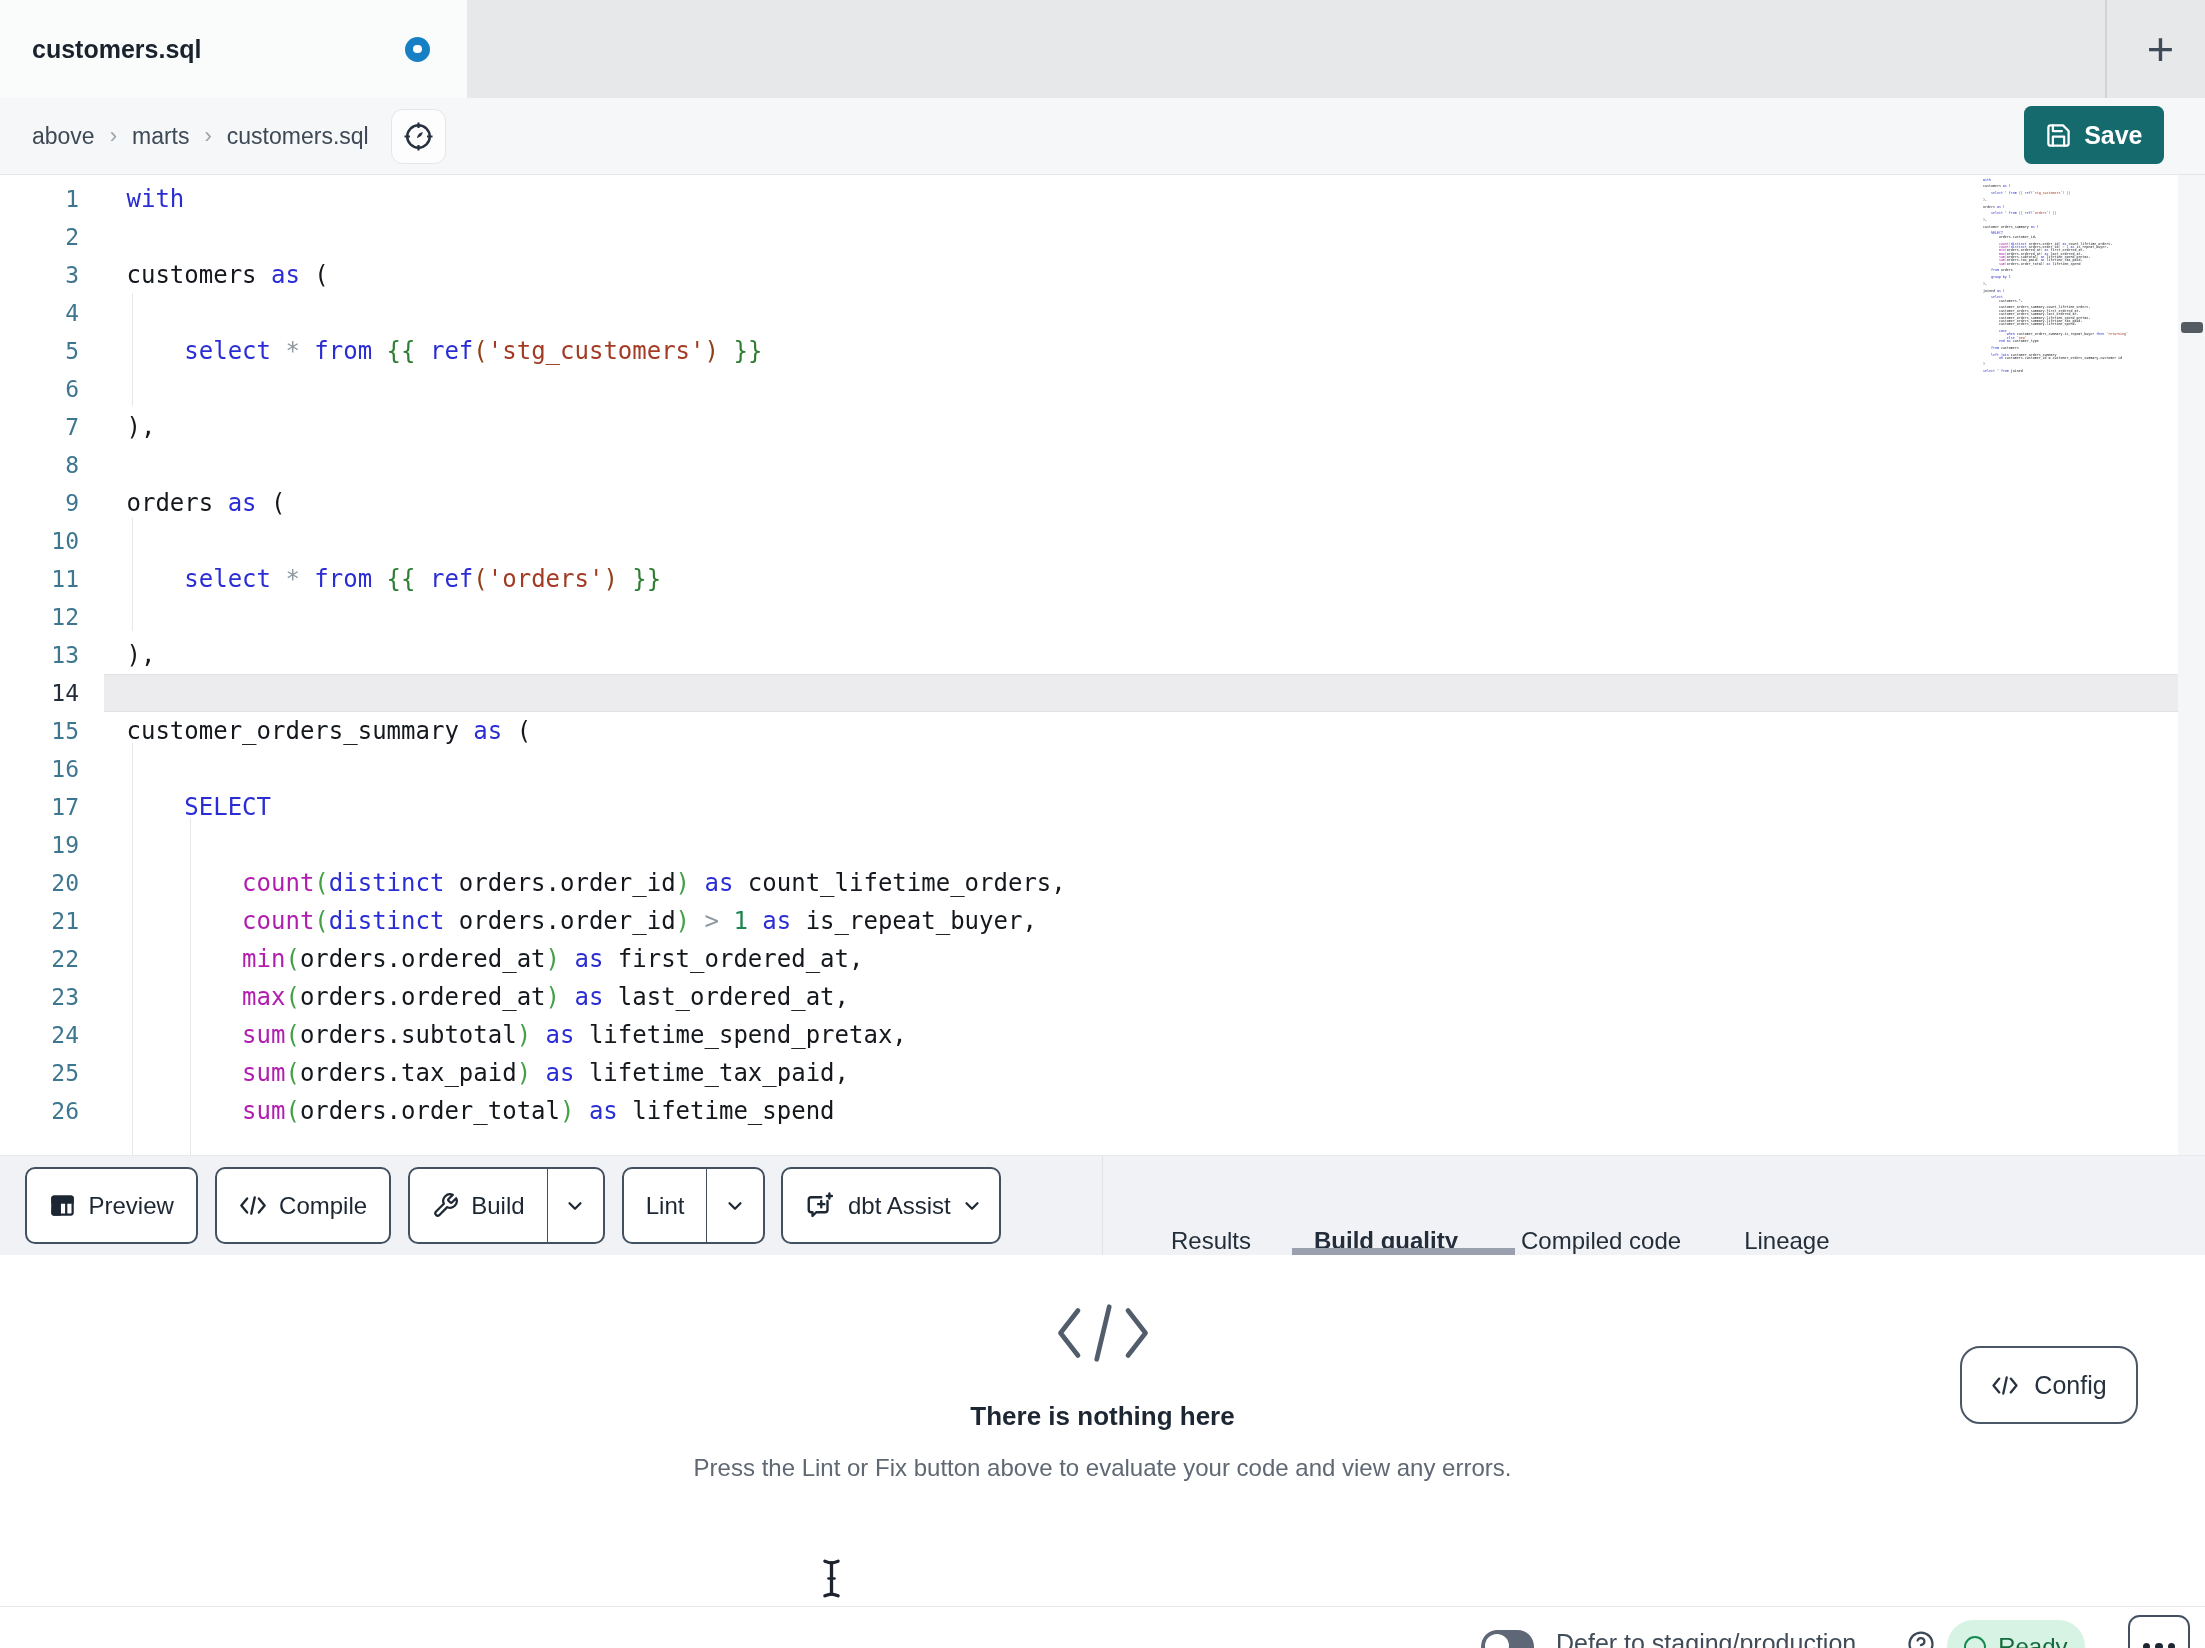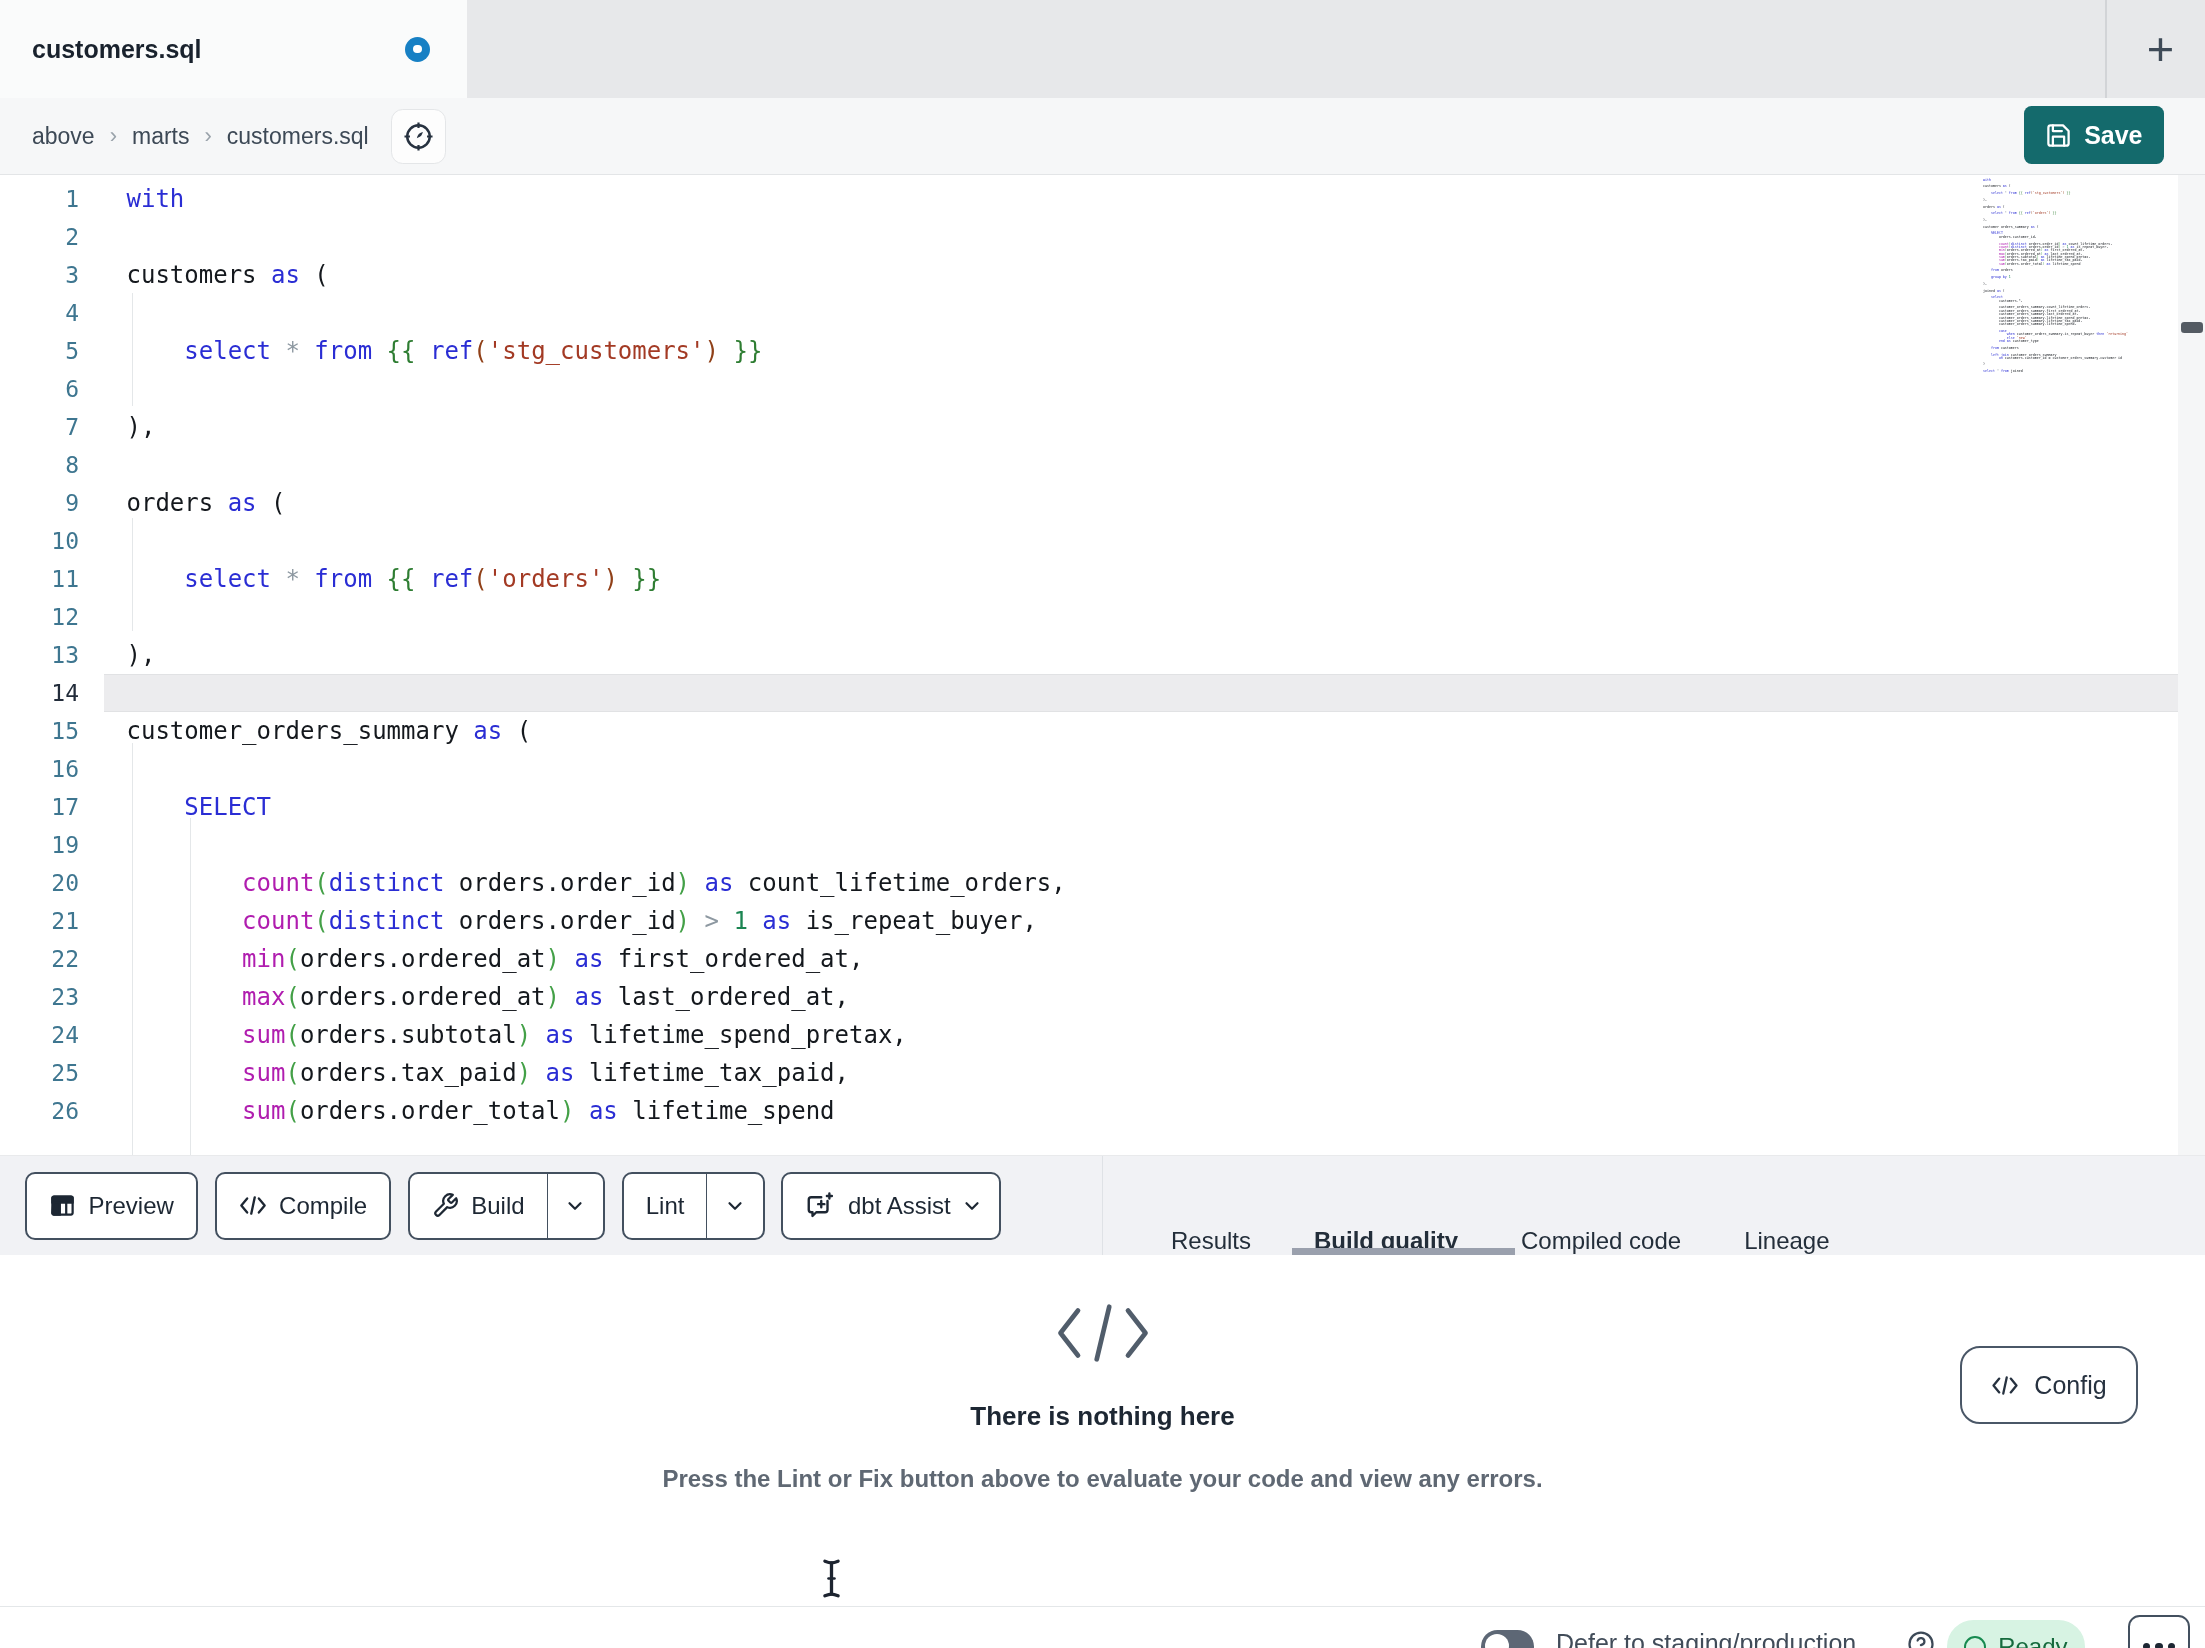--- a/index.html
+++ b/index.html
@@ -61,40 +61,40 @@
   .mm-inner div { height:10.2px; }
   .sbtrack { position:absolute; left:2178px; top:0; width:27.5px; height:980px;
     background:#f5f6f7; z-index:2; }
   .sbthumb { position:absolute; left:2.5px; top:147px; width:22.5px; height:11px;
     border-radius:3.3px; background:#545b63; }
 
   
   .toolbar { position:relative; height:100px; background:#f1f2f5;
     border-top:0.8px solid #e9eaec; display:flex; align-items:center;
     padding-left:25px; gap:16.7px; }
-  .btn { height:68px; background:#fff; border:2.1px solid #43505f; border-radius:10px;
+  .btn { height:77px; background:#fff; border:2.1px solid #43505f; border-radius:10px;
     display:inline-flex; align-items:center; color:#1d2733; font-size:24px;
     cursor:pointer; }
   .btn .cell { display:inline-flex; align-items:center; gap:12.5px; padding:0 22px; height:100%; }
   .btn .caret { padding:0 16.7px; border-left:1.7px solid #43505f; height:100%;
     display:inline-flex; align-items:center; }
   .btn .caret.noline { border-left:none; padding-left:3.3px; }
   .tb-vdiv { position:absolute; left:1102px; top:0; width:0.8px; height:100%; background:#dfe2e6; }
   .rtabs { position:absolute; left:1171px; top:0; height:100%; display:flex;
     gap:63px; align-items:flex-end; }
   .rtab { font-size:24px; color:#232e3a; cursor:pointer; }
   .rtab.active { font-weight:700; }
   .tab-underline { position:absolute; left:1292px; bottom:0; width:223px; height:6.7px;
     background:#9aa0ad; }
 
   
   .panel { position:relative; height:308px; background:#fff; text-align:center; }
   .panel-icon { margin-top:43px; }
   .panel-title { margin-top:33px; font-size:26px; font-weight:700; color:#1d2733; }
-  .panel-sub { margin-top:33px; font-size:24px; color:#5f6873;font-weight:bold; }
+  .panel-sub { margin-top:22px; font-size:24px; color:#5f6873; }
   .config-btn { position:absolute; right:67px; top:48px; width:178px; height:78px;
     background:#fff; border:2.1px solid #4a5767; border-radius:20px;
     display:flex; align-items:center; justify-content:center; gap:15px;
     font-size:25px; color:#273240; cursor:pointer; }
 
   
   .statusbar { position:relative; height:79px; background:#fff; border-top:0.8px solid #e4e7e9; }
   .toggle { position:absolute; left:1481px; top:23px; width:53px; height:33px;
     background:#5d6775; border-radius:16.7px; cursor:pointer; }
   .toggle .knob { position:absolute; left:4.2px; top:4.2px; width:24px; height:24px;

